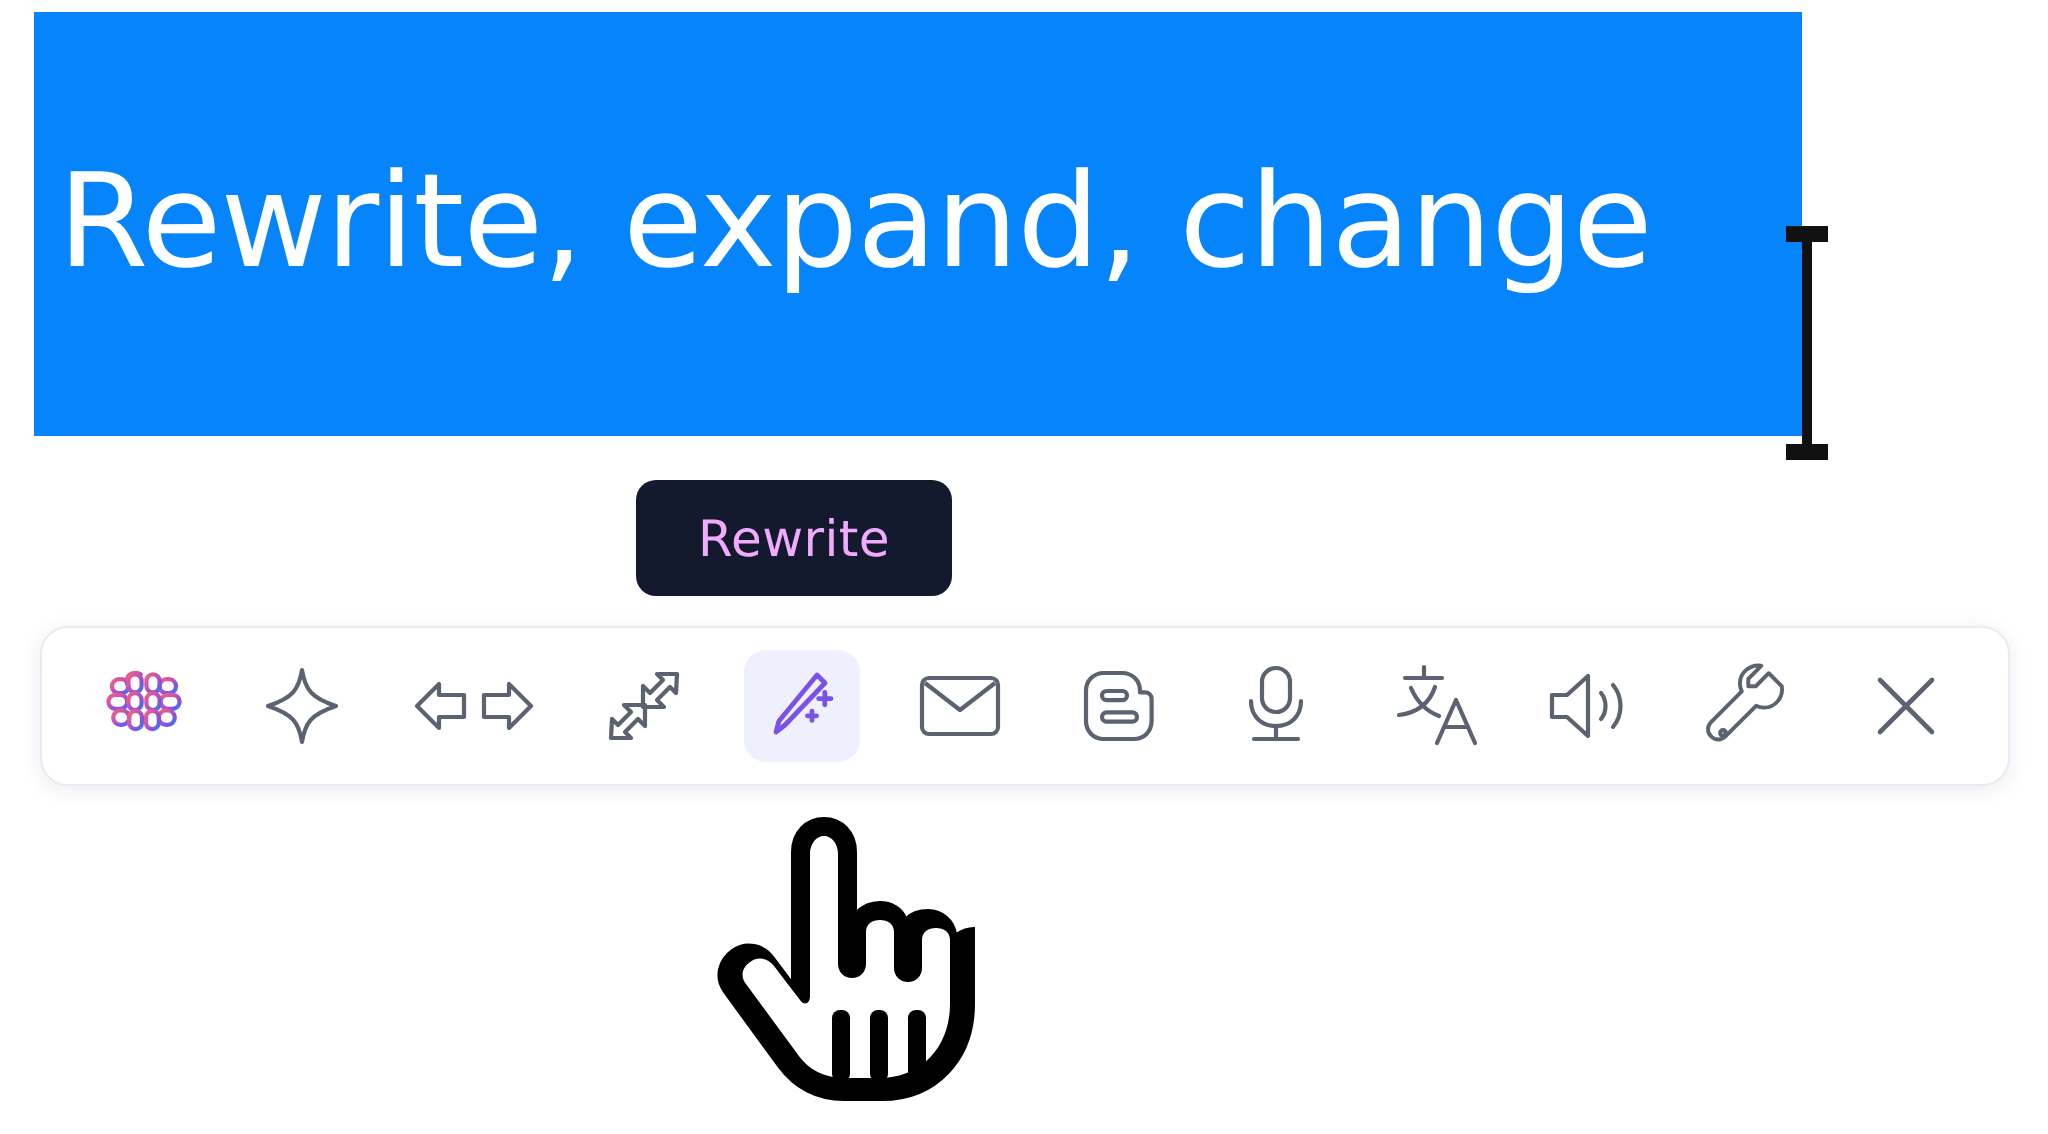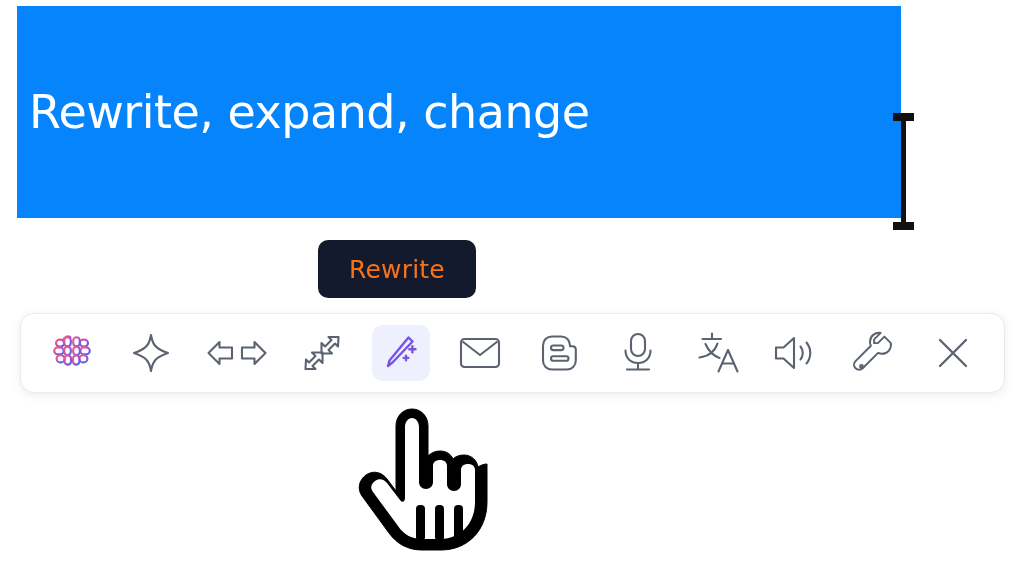--- a/index.html
+++ b/index.html
@@ -26,21 +26,21 @@
     height: 212px;
     background: var(--sel, #0584fb);
     padding: 0px 0 0 12px;
     display: flex;
     flex-direction: column;
     justify-content: center;
   }
   .sel-line {
     color: #ffffff;
     font-family: "DejaVu Sans", sans-serif;
-    font-size: 46px;
+    font-size: 65px;
     line-height: 110px;
     font-weight: 400;
     letter-spacing: -0.5px;
     white-space: nowrap;
   }
 
   
   #caret {
     position: absolute;
     left: 893px;
@@ -134,21 +134,21 @@
     <div class="sel-line">Rewrite, expand, change</div>
   </div>
 
   <div id="caret">
     <div class="cap top"></div>
     <div class="stem"></div>
     <div class="cap bot"></div>
   </div>
 
   <div id="tooltip" style="background: rgb(20, 26, 46);">
-    <span class="label" style="color: #f97316;">Rewrite</span>
+    <span class="label" style="color: #f0abfc;">Rewrite</span>
   </div>
 
   <div id="toolbar" style="border-color: rgb(233, 234, 242);">
 
     <div class="tool-btn">
       <span>
         <svg width="44" height="42" viewBox="0 0 44 42">
           <defs>
             <linearGradient id="brainGrad" x1="0" y1="0" x2="1" y2="1">
               <stop offset="0%" stop-color="#F0637A"></stop>

